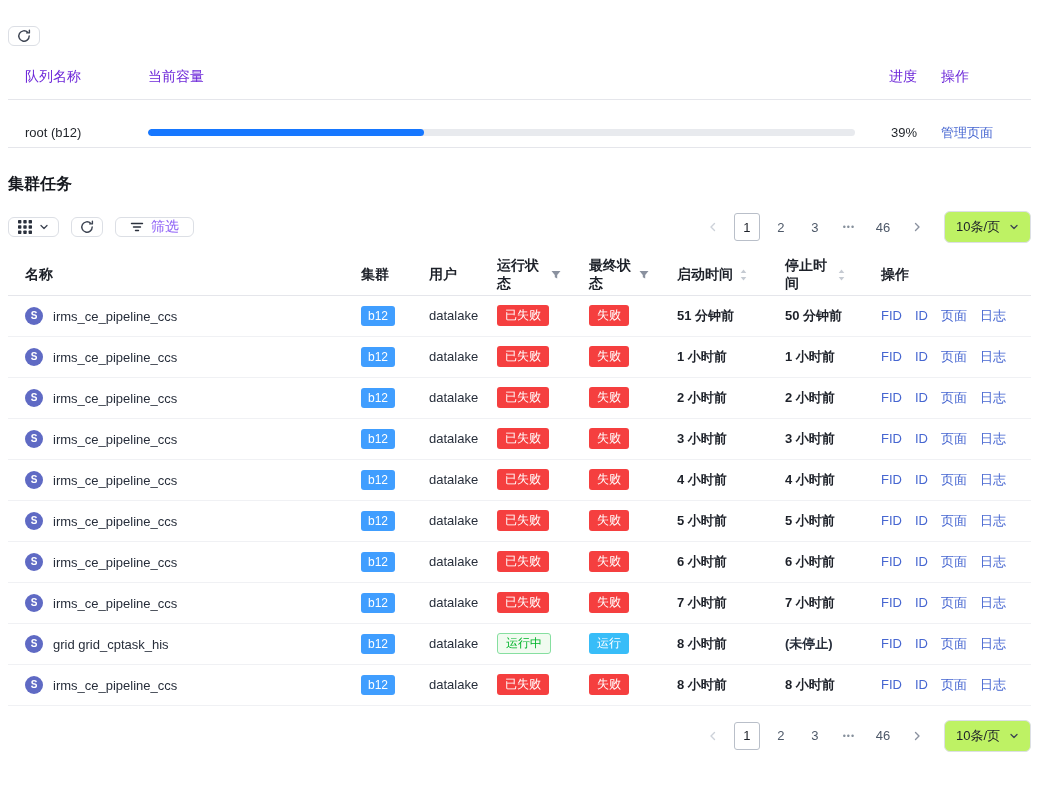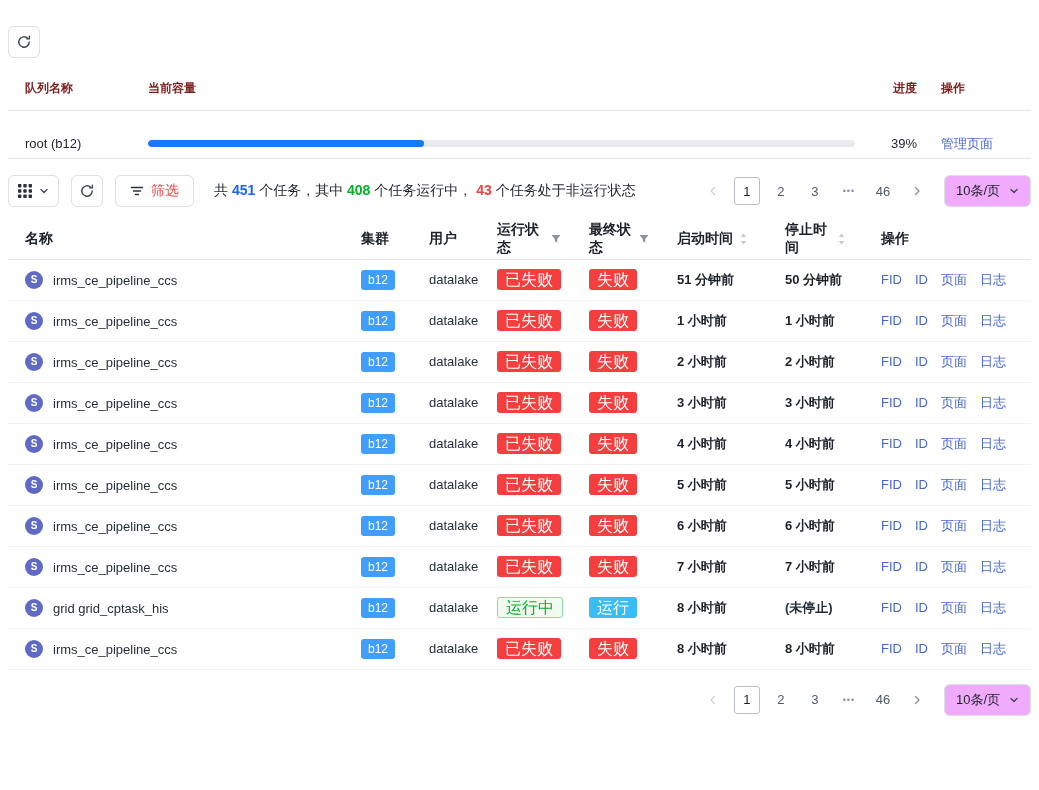--- a/index.html
+++ b/index.html
@@ -15,36 +15,36 @@
     color:#1f2329; font-size:14px;
   }
   .page{ padding:8px 8px 0; }
   .section-title{ font-size:16px; font-weight:700; color:#15181e; }
   .res-section .section-title{ margin-top:6px; }
   .tasks-section .section-title{ margin-top:26px; }
 
   
   .btn{
     display:inline-flex; align-items:center; justify-content:center;
-    height:32px; background:#fff; border:1px solid #dcdfe5; border-radius:6px;
-    cursor:pointer; gap:7px; font-size:14px; color:#ef4444;
+    height:20px; background:#fff; border:1px solid #dcdfe5; border-radius:6px;
+    cursor:pointer; gap:7px; font-size:14px; color:#8b5cf6;
     font-family:inherit;
   }
   .icon-btn{ width:32px; }
   .grid-btn{ padding:0 9px; }
   .filter-btn{ padding:0 14px; }
   .res-section .icon-btn{ margin-top:18px; }
   .icon{ display:inline-flex; align-items:center; }
   .icon svg{ display:block; }
 
   
   table{ border-collapse:collapse; width:1023px; table-layout:fixed; }
   .res-table{ margin-top:14px; }
   .res-table th{
-    text-align:left; font-weight:700; font-size:12px; color:#7f1d1d;
+    text-align:left; font-weight:400; font-size:14px; color:#6d28d9;
     padding:8px 10px 13px 17px; border-bottom:1px solid #e5e6eb;
   }
   .res-table td{
     padding:18px 10px 0 17px; height:48px; font-size:13px; color:#1f2329;
     border-bottom:1px solid #e5e6eb;
   }
   .res-table .cap-col{ padding-left:0; padding-right:12px; }
   .res-table .prog-col{ text-align:right; padding-right:10px; padding-left:0; }
   .res-table .act-col{ padding-left:14px; }
   .progress-track{ height:7px; background:var(--progress-track); border-radius:4px; overflow:hidden; }
@@ -64,21 +64,21 @@
     min-width:26px; height:28px; display:inline-flex; align-items:center; justify-content:center;
     font-size:13px; color:#4e5969; cursor:pointer; border-radius:3px; user-select:none;
   }
   .pg-item.active{ border:1px solid #b9bfc9; color:#1d2129; background:#fff; }
   .pg-item.ellipsis{ font-size:9px; letter-spacing:1px; color:#86909c; }
   .pg-arrow{ color:#8a919f; }
   .pg-arrow.disabled{ color:#cdd2d9; cursor:default; }
   .pg-size{
     display:inline-flex; align-items:center; gap:9px; height:32px; padding:0 11px;
     border:1px solid #dcdfe5; border-radius:6px; font-size:13px; color:#1d2129;
-    cursor:pointer; margin-left:6px; background:#f0abfc;
+    cursor:pointer; margin-left:6px; background:#bef264;
   }
   .bottom-pagination{ margin-top:14px; justify-content:flex-end; }
 
   
   .task-table{ margin-top:12px; }
   .task-table th{
     text-align:left; font-weight:600; font-size:14px; color:#1d2129;
     height:40px; padding:0 10px 0 17px; border-bottom:1px solid #e5e6eb;
   }
   .task-table td{
@@ -88,21 +88,21 @@
   .task-table .actions-col{ padding-left:25px; }
   .th-flex{ display:flex; align-items:center; gap:6px; }
   .cell-name{ white-space:nowrap; overflow:hidden; }
   .avatar{
     display:inline-flex; align-items:center; justify-content:center;
     width:18px; height:18px; border-radius:50%; background:var(--avatar-bg);
     color:#fff; font-size:10px; font-weight:700; margin-right:10px; vertical-align:middle;
   }
   .task-name{ vertical-align:middle; }
   .badge{
-    display:inline-block; font-size:16px; line-height:21px; padding:0 8px;
+    display:inline-block; font-size:12px; line-height:21px; padding:0 8px;
     border-radius:3px; white-space:nowrap;
   }
   .st-failed, .st-failed-final{ background:var(--red); color:#fff; }
   .st-running{
     background:var(--running-badge-bg); color:var(--running-badge-text);
     border:1px solid var(--running-badge-border); line-height:19px;
   }
   .st-running-final{ background:var(--final-running-badge); color:#fff; }
   .cluster-badge{
     display:inline-block; font-size:12px; line-height:20px; padding:0 7px;
@@ -157,20 +157,21 @@
           <td class="prog-col">39%</td>
           <td class="act-col">
             <a class="link">管理页面</a>
           </td>
         </tr>
       </tbody>
     </table>
   </section>
 
   <section class="tasks-section">
+    <h2 class="section-title">集群任务</h2>
 
     <div class="toolbar">
       <button class="btn grid-btn">
         <span class="icon">
           <svg width="14" height="14" viewBox="0 0 14 14" fill="#2a303c">
             <rect x="0" y="0" width="3.4" height="3.4" rx="0.7"></rect>
               <rect x="5.3" y="0" width="3.4" height="3.4" rx="0.7"></rect>
               <rect x="10.6" y="0" width="3.4" height="3.4" rx="0.7"></rect>
             <rect x="0" y="5.3" width="3.4" height="3.4" rx="0.7"></rect>
               <rect x="5.3" y="5.3" width="3.4" height="3.4" rx="0.7"></rect>
@@ -198,21 +199,20 @@
 
       <button class="btn filter-btn">
         <span class="icon">
           <svg width="14" height="14" viewBox="0 0 14 14" fill="none" stroke="#2a303c" stroke-width="1.4" stroke-linecap="round">
               <path d="M1.5 3.5h11M3.5 7h7M5.5 10.5h3"></path>
             </svg>
         </span>
         <span>筛选</span>
       </button>
 
-      <div class="summary"><span>共 </span><span class="c-blue">451</span><span> 个任务，其中 </span><span class="c-green">408</span><span> 个任务运行中， </span><span class="c-red">43</span><span> 个任务处于非运行状态</span></div>
 
       <div class="pagination">
           <div class="pg-item pg-arrow disabled">
             <svg width="12" height="12" viewBox="0 0 12 12" fill="none" stroke="currentColor" stroke-width="1.4" stroke-linecap="round" stroke-linejoin="round">
               <path d="M7.5 2.5 4 6l3.5 3.5"></path>
             </svg>
           </div>
           <div class="pg-item active">1</div>
           <div class="pg-item">2</div>
           <div class="pg-item">3</div>

